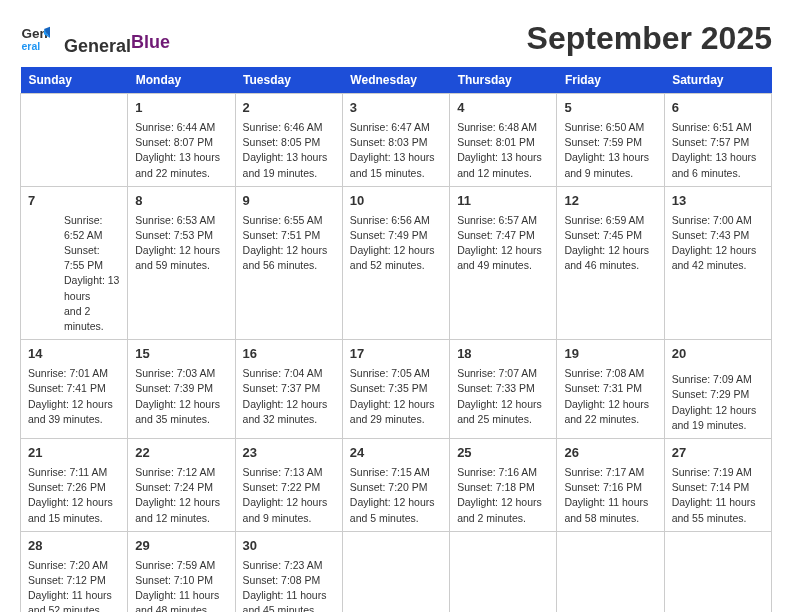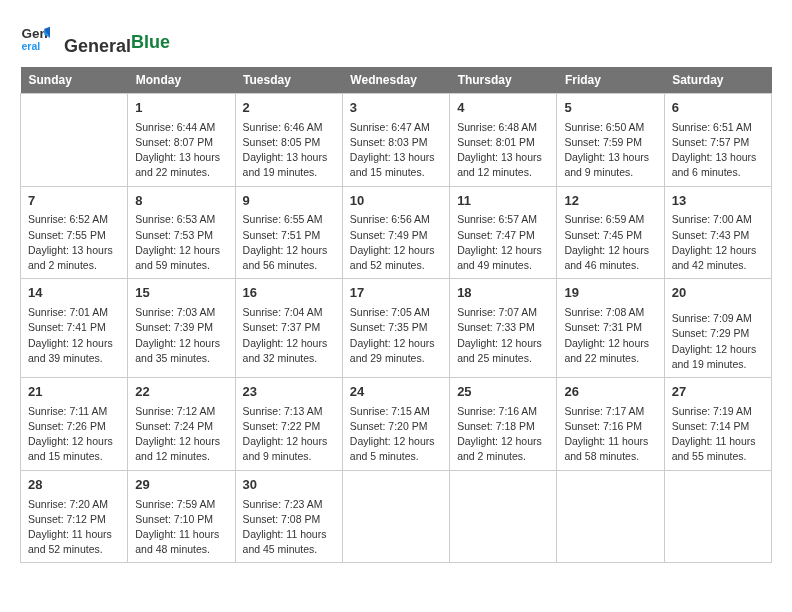--- a/index.html
+++ b/index.html
@@ -36,21 +36,21 @@
     .location {
       font-size: 14px;
       color: #555;
     }
     table {
       width: 100%;
       border-collapse: collapse;
       font-size: 11px;
     }
     thead th {
-      background-color: #737373;
+      background-color: #1d4ed8;
       color: #fff;
       text-align: left;
       padding: 6px 8px;
       font-size: 12px;
       font-weight: bold;
     }
     tbody td {
       border: 1px solid #ccc;
       vertical-align: top;
       padding: 5px 7px;
@@ -86,25 +86,26 @@
   <div class="logo">
     <svg class="logo-icon" viewBox="0 0 40 40">
       <text x="2" y="20" font-size="18" font-weight="bold" fill="#333">Gen</text>
       <text x="2" y="36" font-size="14" font-weight="bold" fill="#2196F3">eral</text>
       <polygon points="32,8 40,20 32,15" fill="#2196F3"></polygon>
       <polygon points="32,8 40,5 40,20" fill="#1565C0"></polygon>
     </svg>
     <div>
       <div style="display:flex; flex-direction:row; line-height:1.1;margin-top:17px;">
         <span style="font-size:18px; font-weight:bold; color:#333;">General</span>
-        <span style="font-size:18px; font-weight:bold; color:#15803d; margin-top:-4px;">Blue</span>
+        <span style="font-size:18px; font-weight:bold; color:#701a75; margin-top:-4px;">Blue</span>
       </div>
     </div>
   </div>
   <div class="title-block">
+    <div class="month-title">September 2025</div>
   </div>
 </div>
 
 <table>
   <thead>
     <tr>
     <th>Sunday</th>
         <th>Monday</th>
         <th>Tuesday</th>
         <th>Wednesday</th>
@@ -155,21 +156,21 @@
           <span class="day-number">6</span>
           <div class="cell-content" style="white-space: pre-line;">Sunrise: 6:51 AM
 Sunset: 7:57 PM
 Daylight: 13 hours
 and 6 minutes.</div>
         </td>
       </tr>
       <tr>
         <td>
           <span class="day-number">7</span>
-          <div class="cell-content" style="white-space: pre-line;">Sunrise: 6:52 AM
+          <div class="cell-content" style="white-space: pre-line; margin-left: 36px;">Sunrise: 6:52 AM
 Sunset: 7:55 PM
 Daylight: 13 hours
 and 2 minutes.</div>
         </td>
         <td>
           <span class="day-number">8</span>
           <div class="cell-content" style="white-space: pre-line;">Sunrise: 6:53 AM
 Sunset: 7:53 PM
 Daylight: 12 hours
 and 59 minutes.</div>

